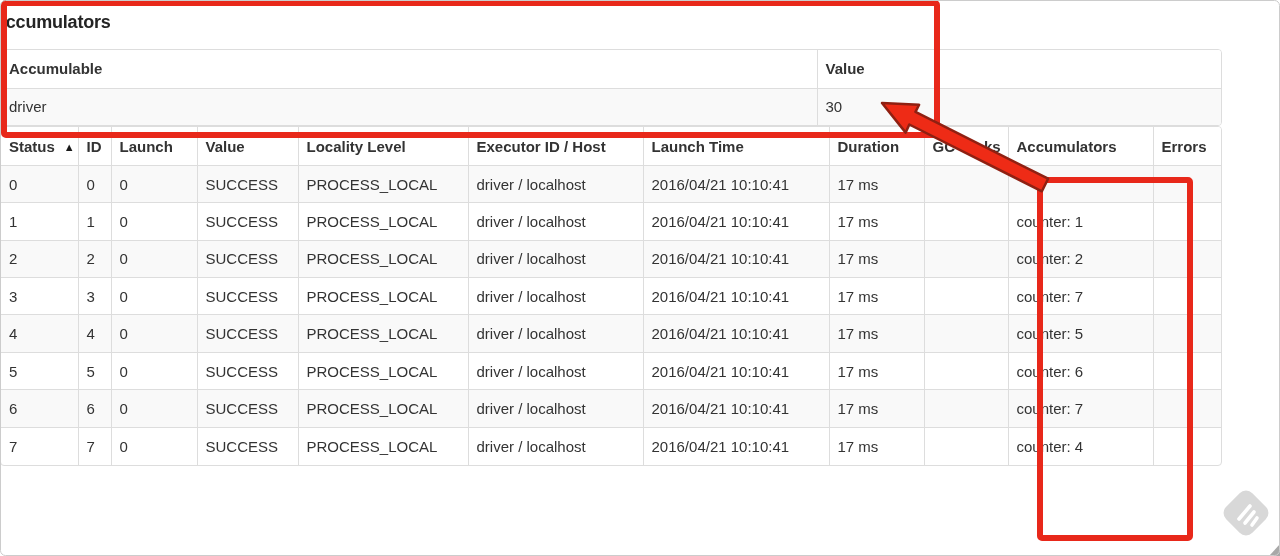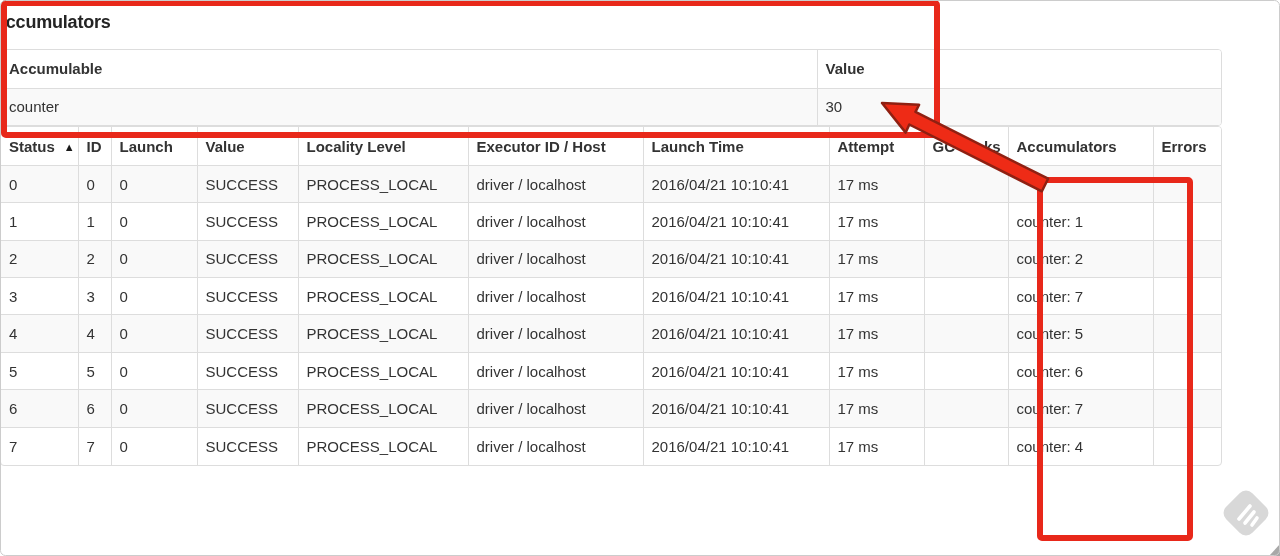--- a/index.html
+++ b/index.html
@@ -92,21 +92,21 @@
           <col style="width:404px">
         </colgroup>
       <thead>
         <tr>
           <th>Accumulable</th>
           <th>Value</th>
         </tr>
       </thead>
       <tbody class="striped">
           <tr>
-            <td>counter</td>
+            <td>driver</td>
             <td>30</td>
           </tr>
         </tbody>
     </table>
   </div>
 
   
 
   <div class="table-wrap">
     <table class="ui-table" style="width:1220px;">
@@ -127,21 +127,21 @@
         <tr>
           <th>
             <span>Status</span><span class="sort-caret">▲</span>
           </th>
           <th>ID</th>
           <th>Launch</th>
           <th>Value</th>
           <th>Locality Level</th>
           <th>Executor ID / Host</th>
           <th>Launch Time</th>
-          <th>Attempt</th>
+          <th>Duration</th>
           <th>GC Tasks</th>
           <th>Accumulators</th>
           <th>Errors</th>
         </tr>
       </thead>
       <tbody class="striped">
           <tr>
             <td>0</td>
             <td>0</td>
             <td>0</td>

